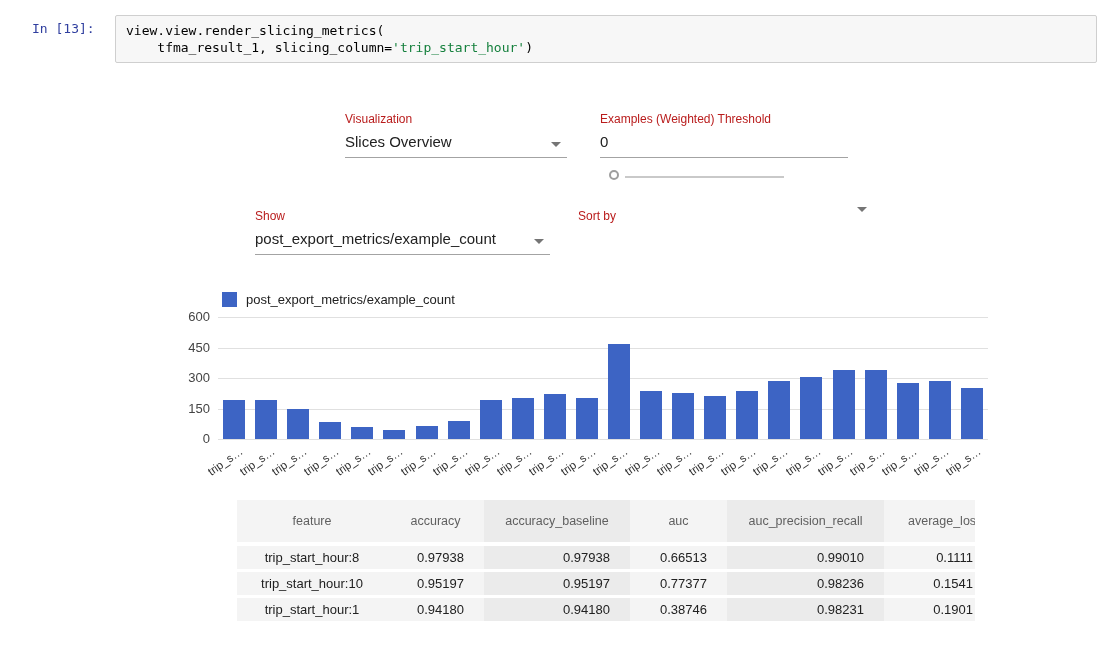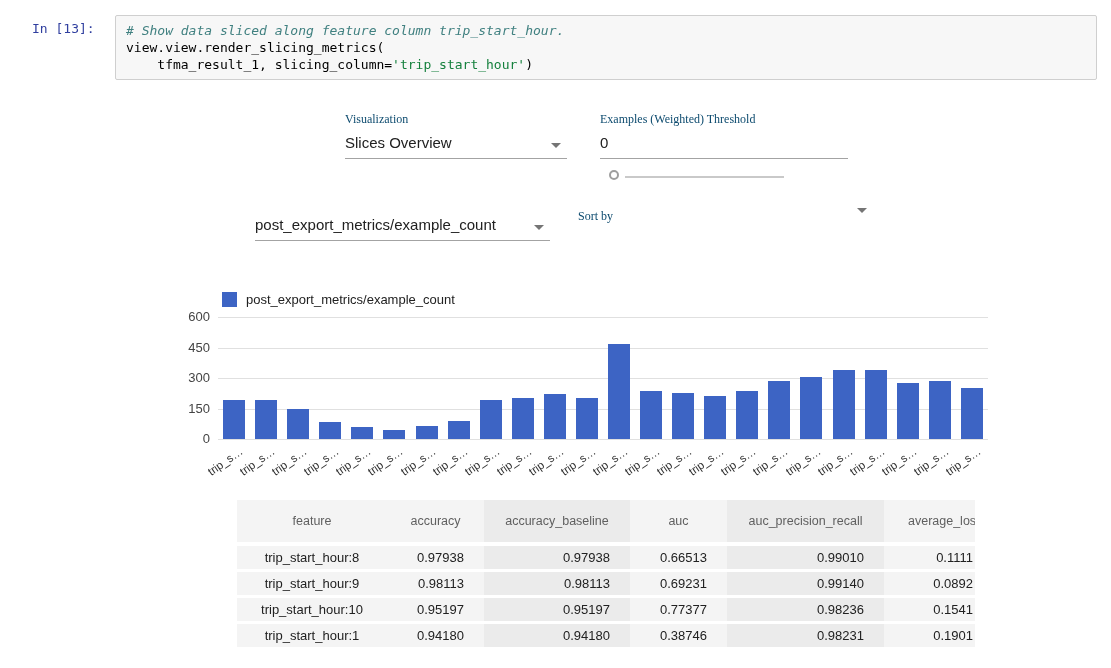--- a/index.html
+++ b/index.html
@@ -21,21 +21,21 @@
     padding: 6px 10px;
     font-family: "DejaVu Sans Mono", monospace; font-size: 13px; line-height: 17px;
     color: #000;
   }
   .code-line { white-space: pre; }
   .tok-comment { color: #408080; font-style: italic; }
   .tok-string  { color: #15803d; }
 
   
   .control { position: absolute; }
-  .ctl-label { font-size: 12px; color: #0c4a6e; font-family: Liberation Serif, serif; }
+  .ctl-label { font-size: 12px; color: #b91c1c; }
   .ctl-value {
     display: block; font-size: 15px; color: #212121;
     margin-top: 7px; padding-bottom: 7px; border-bottom: 1px solid #A3A3A3;
     white-space: nowrap; overflow: hidden;
   }
   .dd-arrow {
     position: absolute; right: 6px; bottom: 11px; width: 0; height: 0;
     border-left: 5px solid transparent; border-right: 5px solid transparent;
     border-top: 5px solid #757575;
   }
@@ -81,21 +81,20 @@
   .metrics-table td.col-1, .metrics-table td.col-2,
   .metrics-table td.col-3, .metrics-table td.col-4 { text-align: right; padding-right: 20px; }
   .metrics-table td.col-5 { text-align: right; padding-right: 2px; }
   .metrics-table th.col-5 { text-align: left; padding-left: 24px; }
 </style>
 </head>
 <body>
 
 <div class="prompt">In [13]:</div>
 <div class="code-box">
-  <div class="code-line"><span class="tok-comment"># Show data sliced along feature column trip_start_hour.</span></div>
   <div class="code-line"><span>view.view.render_slicing_metrics(</span></div>
   <div class="code-line"><span>    tfma_result_1, slicing_column=</span><span class="tok-string">'trip_start_hour'</span><span>)</span></div>
 </div>
 
 <div class="control" style="left:345px; top:112px; width:222px;">
   <div class="ctl-label">Visualization</div>
   <span class="ctl-value">Slices Overview</span>
   <span class="dd-arrow"></span>
 </div>
 
@@ -103,20 +102,21 @@
   <div class="ctl-label">Examples (Weighted) Threshold</div>
   <span class="ctl-value">0</span>
 </div>
 
 <div class="slider">
   <div class="slider-track"></div>
   <div class="slider-thumb"></div>
 </div>
 
 <div class="control" style="left:255px; top:209px; width:295px;">
+  <div class="ctl-label">Show</div>
   <span class="ctl-value">post_export_metrics/example_count</span>
   <span class="dd-arrow"></span>
 </div>
 
 <div class="control" style="left:578px; top:209px; width:295px;">
   <div class="ctl-label">Sort by</div>
   <span class="dd-arrow"></span>
 </div>
 
 <div class="legend">
@@ -261,28 +261,20 @@
     <tbody>
         <tr>
           <td class="col-0">trip_start_hour:8</td>
           <td class="col-1">0.97938</td>
           <td class="col-2 shaded">0.97938</td>
           <td class="col-3">0.66513</td>
           <td class="col-4 shaded">0.99010</td>
           <td class="col-5">0.1111</td>
         </tr>
         <tr>
-          <td class="col-0">trip_start_hour:9</td>
-          <td class="col-1">0.98113</td>
-          <td class="col-2 shaded">0.98113</td>
-          <td class="col-3">0.69231</td>
-          <td class="col-4 shaded">0.99140</td>
-          <td class="col-5">0.0892</td>
-        </tr>
-        <tr>
           <td class="col-0">trip_start_hour:10</td>
           <td class="col-1">0.95197</td>
           <td class="col-2 shaded">0.95197</td>
           <td class="col-3">0.77377</td>
           <td class="col-4 shaded">0.98236</td>
           <td class="col-5">0.1541</td>
         </tr>
         <tr>
           <td class="col-0">trip_start_hour:1</td>
           <td class="col-1">0.94180</td>

